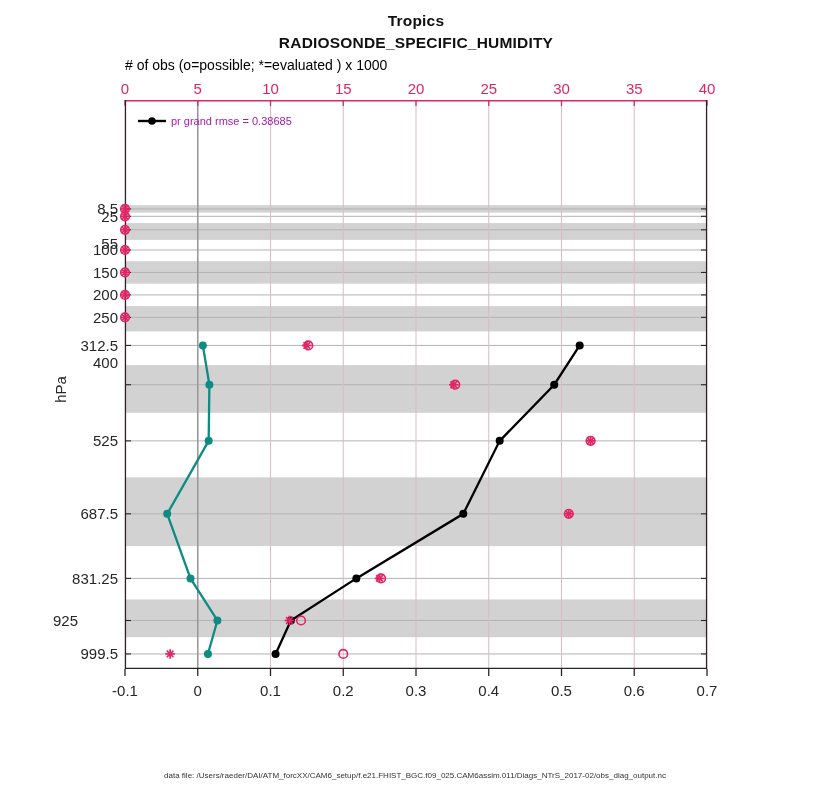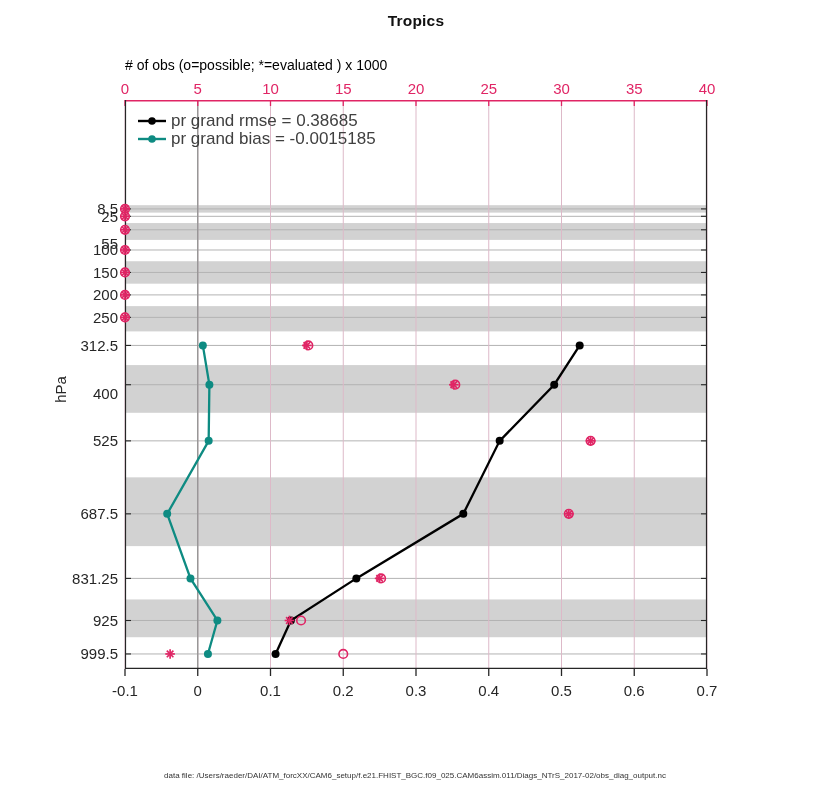--- a/index.html
+++ b/index.html
@@ -23,34 +23,35 @@
     position:absolute;font-size:15px;color:#262626;
     transform:rotate(-90deg);transform-origin:center center;
   }
   .x-axis-title,.timespan-line{
     position:absolute;left:125px;width:582px;text-align:center;
     font-size:15px;color:#262626;
   }
   .legend{position:absolute;left:137px;top:112px;}
   .legend-row{display:flex;align-items:center;height:18px;}
   .legend-swatch{margin-right:4px;flex:0 0 auto;}
-  .legend-text{font-size:17px;color:#404040;white-space:nowrap;}
+  .legend-text{font-size:11px;color:#a21caf;white-space:nowrap;}
   .footer-note{
     position:absolute;left:0;right:0;top:771px;text-align:center;
     font-size:8px;color:#333;
   }
   .plot-host{position:absolute;left:125px;top:100px;width:582px;height:569px;}
   svg{overflow:visible;display:block;}
 </style>
 </head>
 <body>
 
 <div class="fig">
 
   <div class="title-line" style="top:12px">Tropics</div>
+  <div class="title-line" style="top:34px">RADIOSONDE_SPECIFIC_HUMIDITY</div>
   <div class="obs-label" style="top:57px"># of obs (o=possible; *=evaluated ) x 1000</div>
 
   <div id="top-ticks">
       <div class="tick-label top-tick" style="left: 100px; top: 80px; color: rgb(224, 37, 101);">0</div>
       <div class="tick-label top-tick" style="left: 172.75px; top: 80px; color: rgb(224, 37, 101);">5</div>
       <div class="tick-label top-tick" style="left: 245.5px; top: 80px; color: rgb(224, 37, 101);">10</div>
       <div class="tick-label top-tick" style="left: 318.25px; top: 80px; color: rgb(224, 37, 101);">15</div>
       <div class="tick-label top-tick" style="left: 391px; top: 80px; color: rgb(224, 37, 101);">20</div>
       <div class="tick-label top-tick" style="left: 463.75px; top: 80px; color: rgb(224, 37, 101);">25</div>
       <div class="tick-label top-tick" style="left: 536.5px; top: 80px; color: rgb(224, 37, 101);">30</div>
@@ -59,25 +60,25 @@
     </div>
   <div id="left-ticks">
       <div class="tick-label y-tick" style="right: 712px; top: 200.405px;">8.5</div>
       <div class="tick-label y-tick" style="right: 712px; top: 207.815px;">25</div>
       <div class="tick-label y-tick" style="right: 712px; top: 221.288px; margin-top: 14px;">55</div>
       <div class="tick-label y-tick" style="right: 712px; top: 241.497px;">100</div>
       <div class="tick-label y-tick" style="right: 712px; top: 263.951px;">150</div>
       <div class="tick-label y-tick" style="right: 712px; top: 286.406px;">200</div>
       <div class="tick-label y-tick" style="right: 712px; top: 308.861px;">250</div>
       <div class="tick-label y-tick" style="right: 712px; top: 336.929px;">312.5</div>
-      <div class="tick-label y-tick" style="right: 712px; top: 385px;">400</div>
+      <div class="tick-label y-tick" style="right: 712px; top: 354px;">400</div>
       <div class="tick-label y-tick" style="right: 712px; top: 432.361px;">525</div>
       <div class="tick-label y-tick" style="right: 712px; top: 505.339px;">687.5</div>
       <div class="tick-label y-tick" style="right: 712px; top: 569.896px;">831.25</div>
-      <div class="tick-label y-tick" style="right: 712px; top: 611.998px;">925</div>
+      <div class="tick-label y-tick" style="right: 752px; top: 611.998px;">925</div>
       <div class="tick-label y-tick" style="right: 712px; top: 645.455px;">999.5</div>
     </div>
   <div id="bottom-ticks">
       <div class="tick-label bottom-tick" style="left: 95px; top: 682px;">-0.1</div>
       <div class="tick-label bottom-tick" style="left: 167.75px; top: 682px;">0</div>
       <div class="tick-label bottom-tick" style="left: 240.5px; top: 682px;">0.1</div>
       <div class="tick-label bottom-tick" style="left: 313.25px; top: 682px;">0.2</div>
       <div class="tick-label bottom-tick" style="left: 386px; top: 682px;">0.3</div>
       <div class="tick-label bottom-tick" style="left: 458.75px; top: 682px;">0.4</div>
       <div class="tick-label bottom-tick" style="left: 531.5px; top: 682px;">0.5</div>
@@ -260,24 +261,17 @@
   </div>
 
   <div class="legend">
     <div class="legend-row">
       <svg class="legend-swatch" width="30" height="12">
         <line x1="1" y1="6" x2="29" y2="6" stroke="#000000" stroke-width="2.4"></line>
         <circle cx="15" cy="6" r="3.8" fill="#000000"></circle>
       </svg>
       <span class="legend-text">pr grand rmse = 0.38685</span>
     </div>
-    <div class="legend-row">
-      <svg class="legend-swatch" width="30" height="12">
-        <line x1="1" y1="6" x2="29" y2="6" stroke="#0e8b82" stroke-width="2.4"></line>
-        <circle cx="15" cy="6" r="3.8" fill="#0e8b82"></circle>
-      </svg>
-      <span class="legend-text">pr grand bias = -0.0015185</span>
-    </div>
   </div>
 
 
   <div class="footer-note">data file: /Users/raeder/DAI/ATM_forcXX/CAM6_setup/f.e21.FHIST_BGC.f09_025.CAM6assim.011/Diags_NTrS_2017-02/obs_diag_output.nc</div>
 </div>
 
 </body></html>

